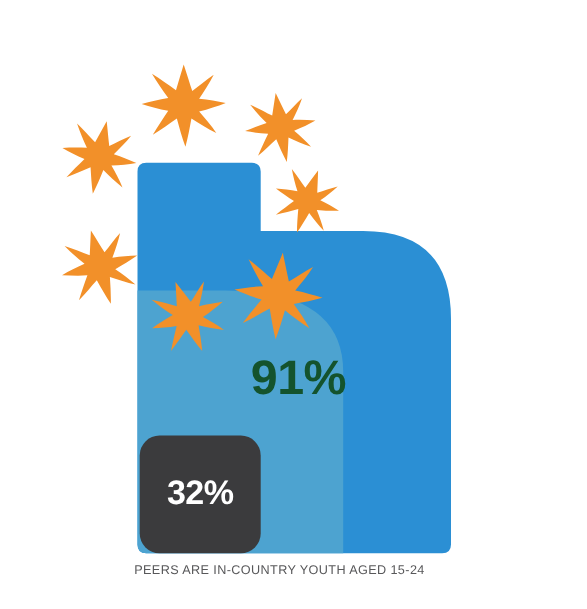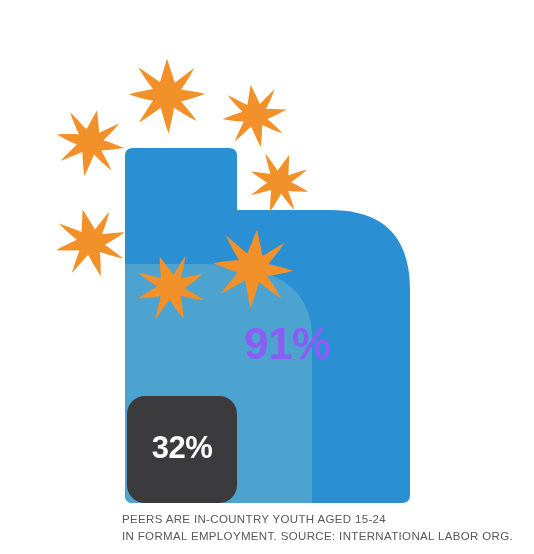--- a/index.html
+++ b/index.html
@@ -27,25 +27,25 @@
   }
   #graphic-stage svg {
     display: block;
     width: 534px;
     height: 510px;
   }
 
   
   .value-label-primary {
     position: absolute;
-    left: 244px;
+    left: 228px;
     top: 322px;
     font-size: 44px;
     font-weight: bold;
-    color: #8b5cf6;
+    color: #14532d;
     letter-spacing: -0.5px;
     line-height: 1;
     white-space: nowrap;
     font-family: "Liberation Sans", sans-serif;
   }
 
   
   .peers-badge {
     position: absolute;
     left: 127px;
@@ -163,16 +163,15 @@
   </div>
 
   <div class="value-label-primary">91%</div>
 
   <div class="peers-badge">
     <span class="peers-badge-value">32%</span>
   </div>
 
   <div class="footnote">
     <span class="footnote-line">PEERS ARE IN-COUNTRY YOUTH AGED 15-24</span>
-    <span class="footnote-line">IN FORMAL EMPLOYMENT. SOURCE: INTERNATIONAL LABOR ORG.</span>
   </div>
 
 </div>
 
 </body></html>

